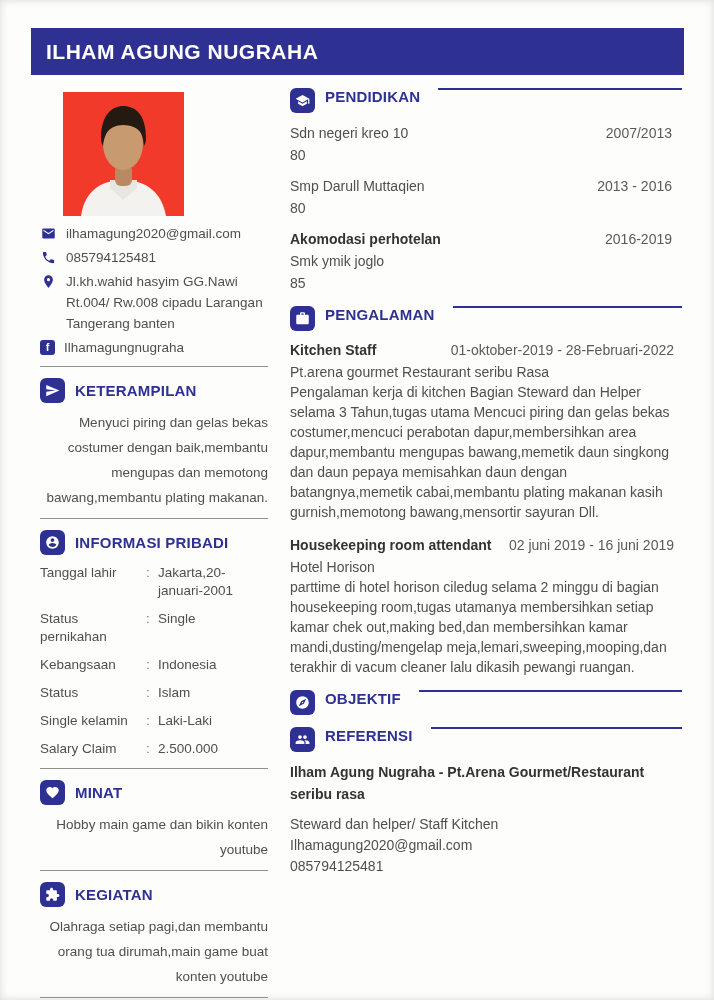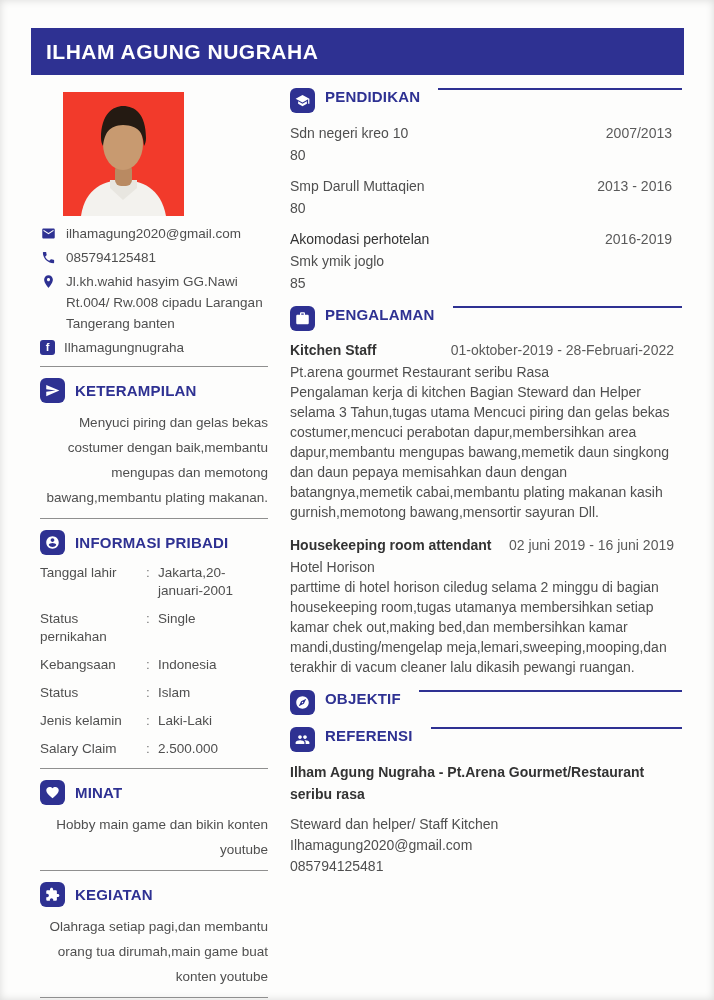--- a/index.html
+++ b/index.html
@@ -53,21 +53,21 @@
   .info-colon{width:20px;flex:0 0 20px;text-align:center;color:#7a7a7a;}
   .info-colon::before{content:":";}
   .info-value{flex:1;}
   
   .rsection{margin-bottom:12px;}
   .rsec-head{display:flex;align-items:flex-start;gap:10px;margin-bottom:9px;}
   .rsec-head .rule{flex:1;height:2px;background:var(--primary);margin-left:8px;margin-right:2px;}
   .edu-entry{margin-bottom:9px;}
   .edu-row{display:flex;justify-content:space-between;font-size:14px;line-height:22px;color:var(--text);}
   .edu-school{}
-  .edu-school.bold{font-weight:normal;color:var(--text-dark);text-align:right;}
+  .edu-school.bold{font-weight:bold;color:var(--text-dark);text-align:right;}
   .edu-period{color:#5a5a5a;padding-right:12px;white-space:nowrap;}
   .edu-detail,.edu-score{font-size:14px;line-height:22px;color:var(--text);}
   .job{margin-bottom:13px;}
   .job-row{display:flex;justify-content:space-between;line-height:21px;margin-bottom:1px;}
   .job-role{font-weight:bold;color:var(--text-dark);font-size:14px;}
   .job-period{font-size:14px;color:#5a5a5a;padding-right:10px;white-space:nowrap;}
   .job-company{font-size:14px;color:var(--text);line-height:20px;}
   .job-desc{font-size:14px;color:var(--text);line-height:20px;}
   .obj-body{font-size:14px;color:var(--text);line-height:22px;margin-bottom:4px;}
   .ref-name{font-weight:bold;color:var(--text-dark);font-size:14px;line-height:22px;margin-bottom:9px;}
@@ -166,21 +166,21 @@
           <span class="info-label">Kebangsaan</span>
           <span class="info-colon"></span>
           <span class="info-value">Indonesia</span>
         </div>
         <div class="info-row">
           <span class="info-label">Status</span>
           <span class="info-colon"></span>
           <span class="info-value">Islam</span>
         </div>
         <div class="info-row">
-          <span class="info-label">Jenis kelamin</span>
+          <span class="info-label">Single kelamin</span>
           <span class="info-colon"></span>
           <span class="info-value">Laki-Laki</span>
         </div>
         <div class="info-row">
           <span class="info-label">Salary Claim</span>
           <span class="info-colon"></span>
           <span class="info-value">2.500.000</span>
         </div>
       </div>
     </section>

